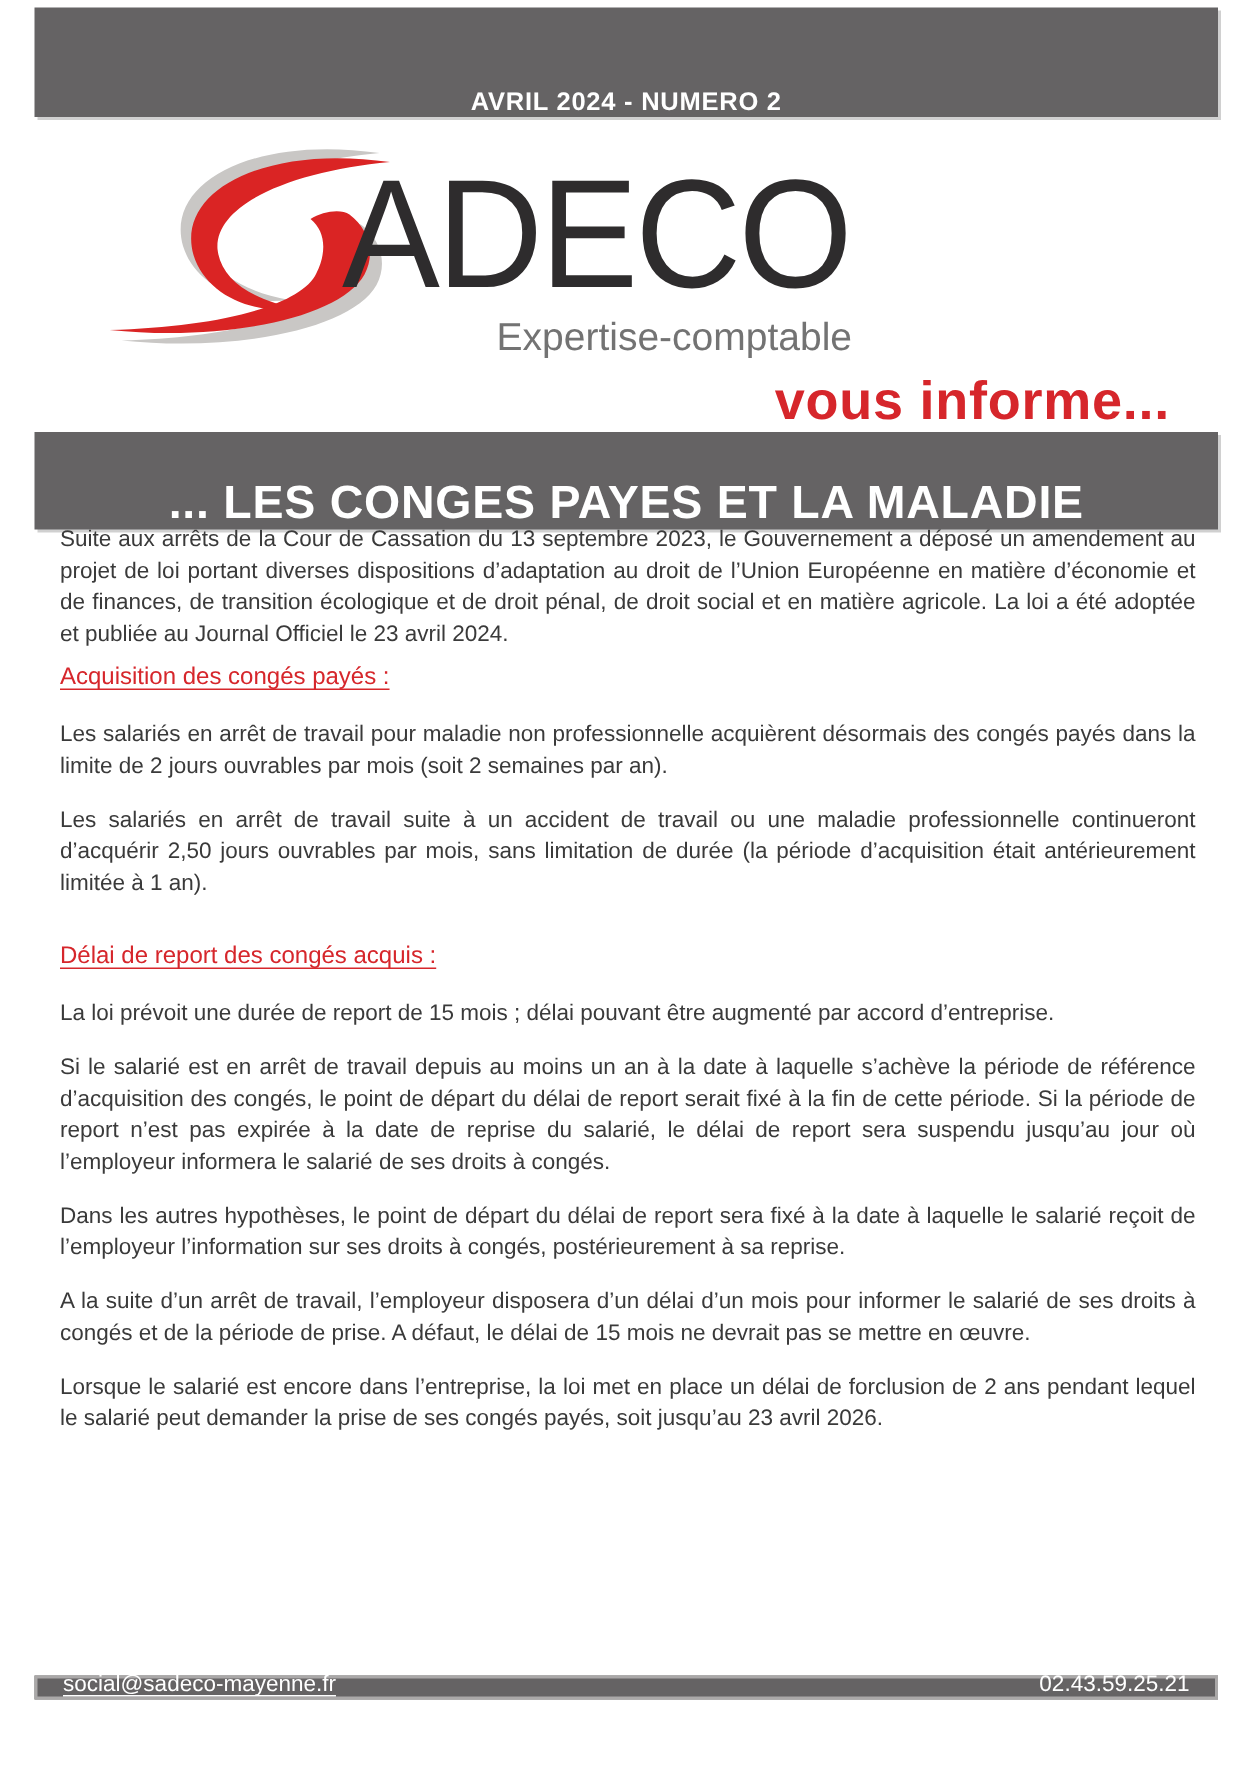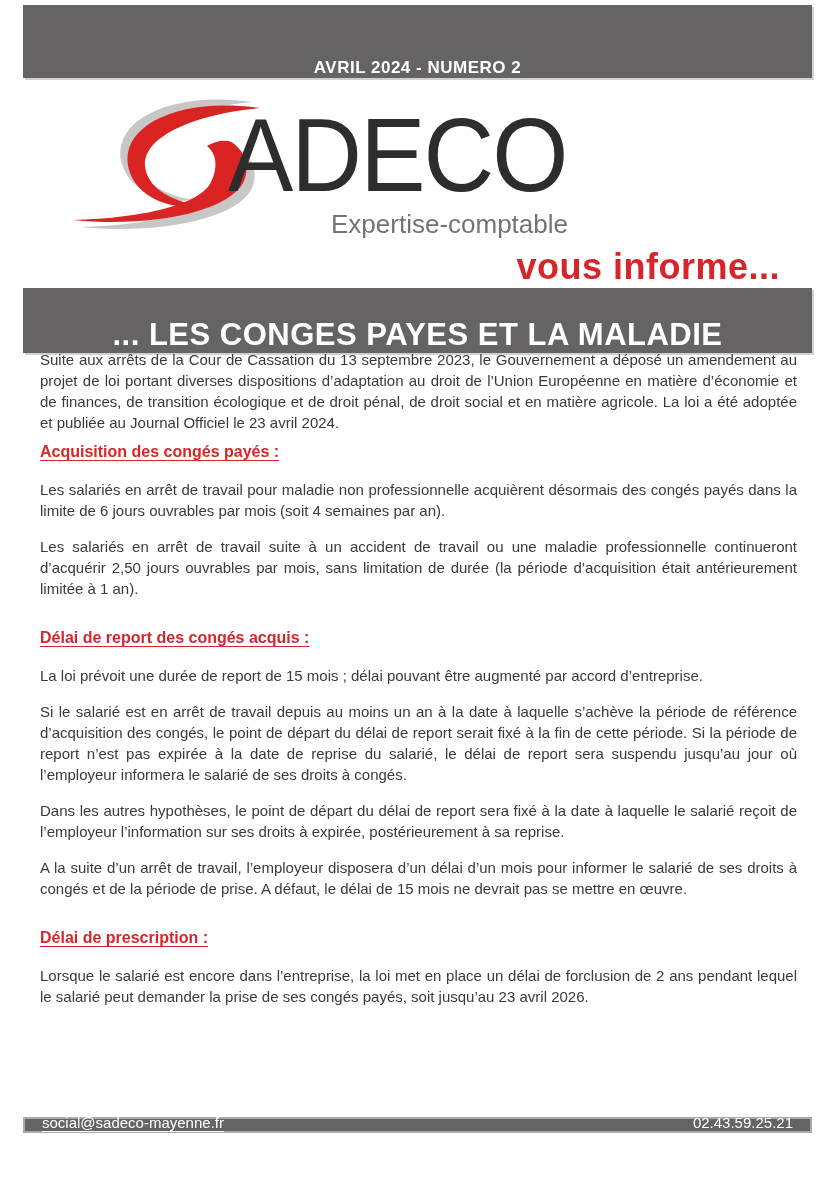--- a/index.html
+++ b/index.html
@@ -48,21 +48,21 @@
     font-size:36px;font-weight:bold;color:var(--accent);letter-spacing:.5px;
   }
   .content{
     position:absolute;left:40px;top:349px;width:757px;
     font-size:15px;line-height:21px;color:var(--body-text);
     text-align:justify;
   }
   .content p{margin:0 0 15px;}
   .content p.intro{margin-bottom:0;}
   .content h2{
-    font-size:16px;line-height:21px;font-weight:bold;color:var(--accent);
+    font-size:16px;line-height:21px;font-weight:normal;color:var(--accent);
     text-decoration:underline;text-underline-offset:3px;
     margin:28px 0 17px;text-align:left;
   }
   .content section:first-of-type h2{margin-top:8px;}
   .band-footer{
     top:1117px;height:16px;justify-content:space-between;
     padding:0 17px;font-size:15px;
     border:2px solid #aaa8a8;
   }
   .band-footer a{color:#ffffff;text-decoration:underline;text-underline-offset:3px;cursor:pointer;}
@@ -93,34 +93,33 @@
 
   <div class="band band-title">
     <h1>... LES CONGES PAYES ET LA MALADIE</h1>
   </div>
 
   <main class="content">
     <p class="intro">Suite aux arrêts de la Cour de Cassation du 13 septembre 2023, le Gouvernement a déposé un amendement au projet de loi portant diverses dispositions d’adaptation au droit de l’Union Européenne en matière d’économie et de finances, de transition écologique et de droit pénal, de droit social et en matière agricole. La loi a été adoptée et publiée au Journal Officiel le 23 avril 2024.</p>
 
     <section>
       <h2>Acquisition des congés payés :</h2>
-      <p>Les salariés en arrêt de travail pour maladie non professionnelle acquièrent désormais des congés payés dans la limite de 6 jours ouvrables par mois (soit 4 semaines par an).</p>
+      <p>Les salariés en arrêt de travail pour maladie non professionnelle acquièrent désormais des congés payés dans la limite de 2 jours ouvrables par mois (soit 2 semaines par an).</p>
       <p>Les salariés en arrêt de travail suite à un accident de travail ou une maladie professionnelle continueront d’acquérir 2,50 jours ouvrables par mois, sans limitation de durée (la période d’acquisition était antérieurement limitée à 1 an).</p>
     </section>
 
     <section>
       <h2>Délai de report des congés acquis :</h2>
       <p>La loi prévoit une durée de report de 15 mois ; délai pouvant être augmenté par accord d’entreprise.</p>
       <p>Si le salarié est en arrêt de travail depuis au moins un an à la date à laquelle s’achève la période de référence d’acquisition des congés, le point de départ du délai de report serait fixé à la fin de cette période. Si la période de report n’est pas expirée à la date de reprise du salarié, le délai de report sera suspendu jusqu’au jour où l’employeur informera le salarié de ses droits à congés.</p>
-      <p>Dans les autres hypothèses, le point de départ du délai de report sera fixé à la date à laquelle le salarié reçoit de l’employeur l’information sur ses droits à expirée, postérieurement à sa reprise.</p>
+      <p>Dans les autres hypothèses, le point de départ du délai de report sera fixé à la date à laquelle le salarié reçoit de l’employeur l’information sur ses droits à congés, postérieurement à sa reprise.</p>
       <p>A la suite d’un arrêt de travail, l’employeur disposera d’un délai d’un mois pour informer le salarié de ses droits à congés et de la période de prise. A défaut, le délai de 15 mois ne devrait pas se mettre en œuvre.</p>
     </section>
 
     <section>
-      <h2>Délai de prescription :</h2>
       <p>Lorsque le salarié est encore dans l’entreprise, la loi met en place un délai de forclusion de 2 ans pendant lequel le salarié peut demander la prise de ses congés payés, soit jusqu’au 23 avril 2026.</p>
     </section>
   </main>
 
   <footer class="band band-footer">
     <a>social@sadeco-mayenne.fr</a>
     <span>02.43.59.25.21</span>
   </footer>
 
 </div>

